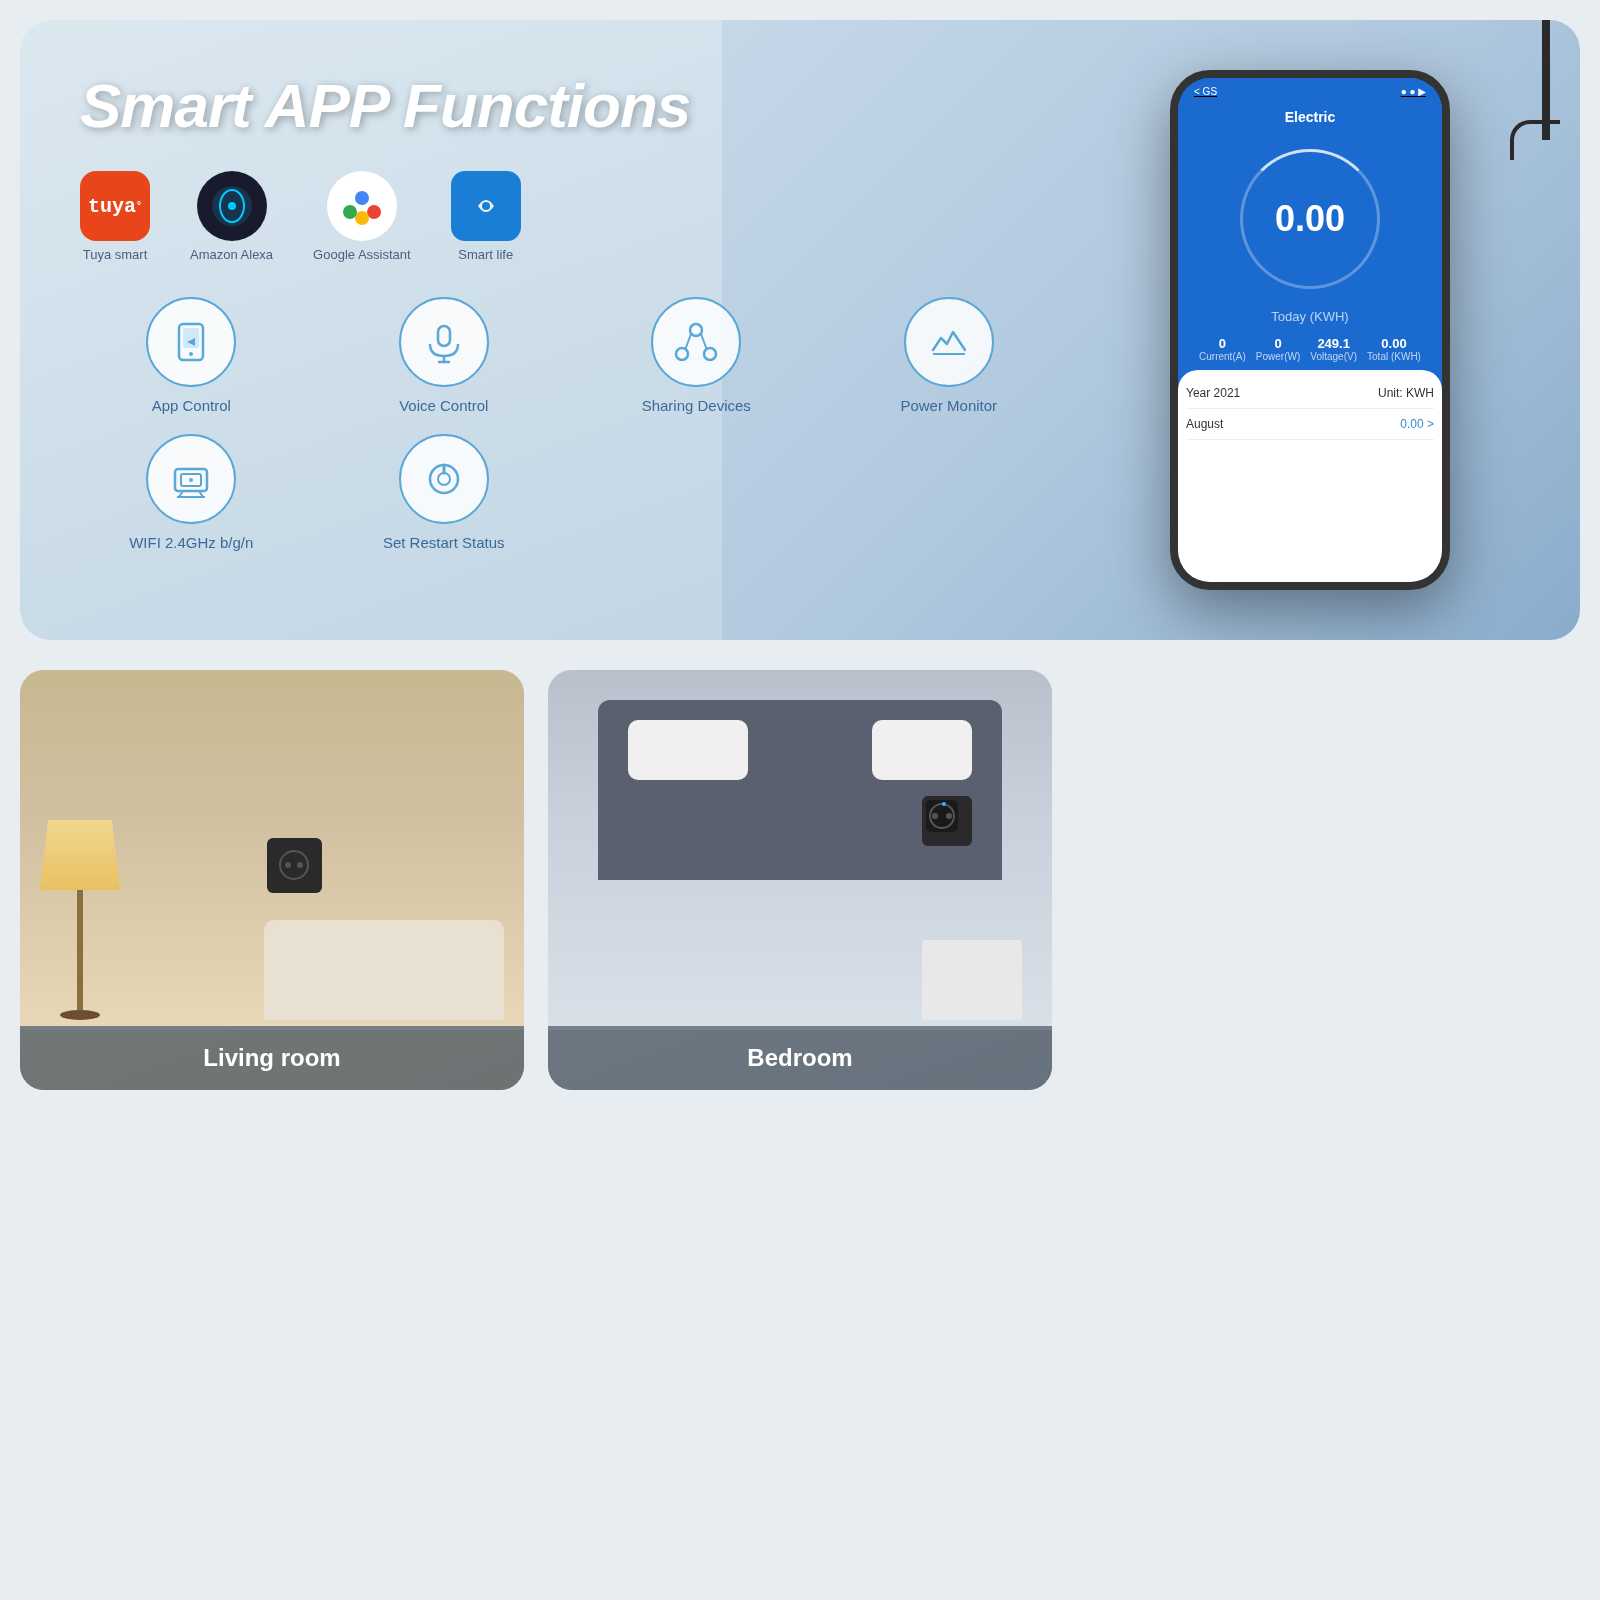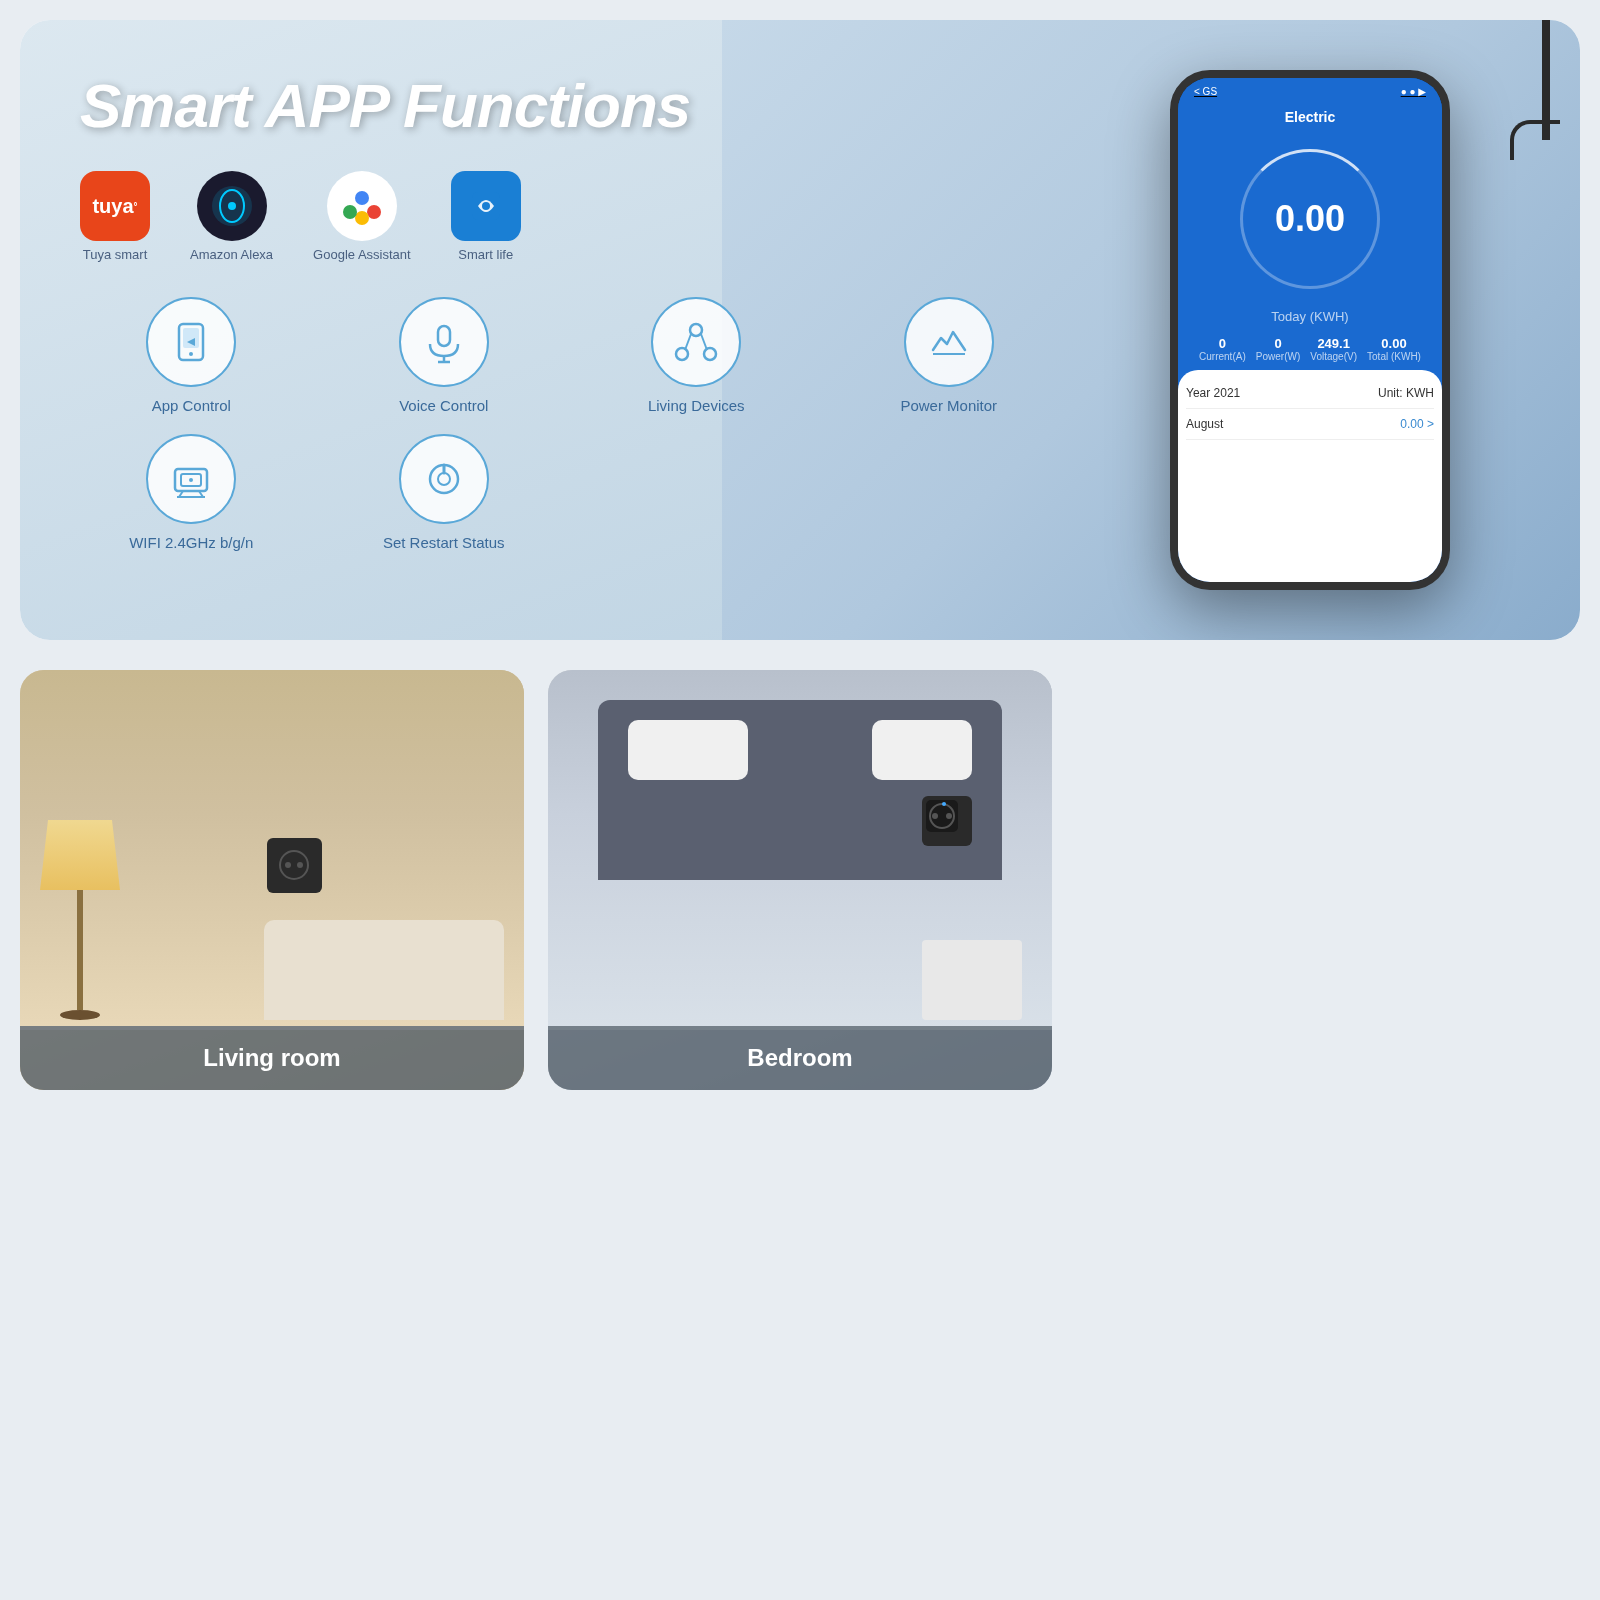--- a/index.html
+++ b/index.html
@@ -84,20 +84,21 @@
       background: #e8451a;
       color: white;
       font-weight: bold;
       font-size: 18px;
       border-radius: 16px;
       width: 70px;
       height: 70px;
       display: flex;
       align-items: center;
       justify-content: center;
+      font-family: Liberation Mono, monospace;
     }
 
     .alexa-logo {
       background: #1a1a2e;
       border-radius: 50%;
       width: 70px;
       height: 70px;
       display: flex;
       align-items: center;
       justify-content: center;
@@ -657,21 +658,21 @@
           <div class="feature-item">
             <div class="feature-circle">
               <svg width="48" height="48" viewBox="0 0 48 48">
                 <circle cx="24" cy="12" r="6" fill="none" stroke="#5aa8d8" stroke-width="2.5"></circle>
                 <circle cx="10" cy="36" r="6" fill="none" stroke="#5aa8d8" stroke-width="2.5"></circle>
                 <circle cx="38" cy="36" r="6" fill="none" stroke="#5aa8d8" stroke-width="2.5"></circle>
                 <line x1="19" y1="16" x2="13" y2="32" stroke="#5aa8d8" stroke-width="2"></line>
                 <line x1="29" y1="16" x2="35" y2="32" stroke="#5aa8d8" stroke-width="2"></line>
               </svg>
             </div>
-            <span class="feature-label">Living Devices</span>
+            <span class="feature-label">Sharing Devices</span>
           </div>
 
 
           <div class="feature-item">
             <div class="feature-circle">
               <svg width="48" height="48" viewBox="0 0 48 48">
                 <path d="M8 32 L16 20 L22 26 L28 14 L40 32" fill="none" stroke="#5aa8d8" stroke-width="2.5" stroke-linecap="round" stroke-linejoin="round"></path>
                 <line x1="8" y1="36" x2="40" y2="36" stroke="#5aa8d8" stroke-width="2"></line>
               </svg>
             </div>

